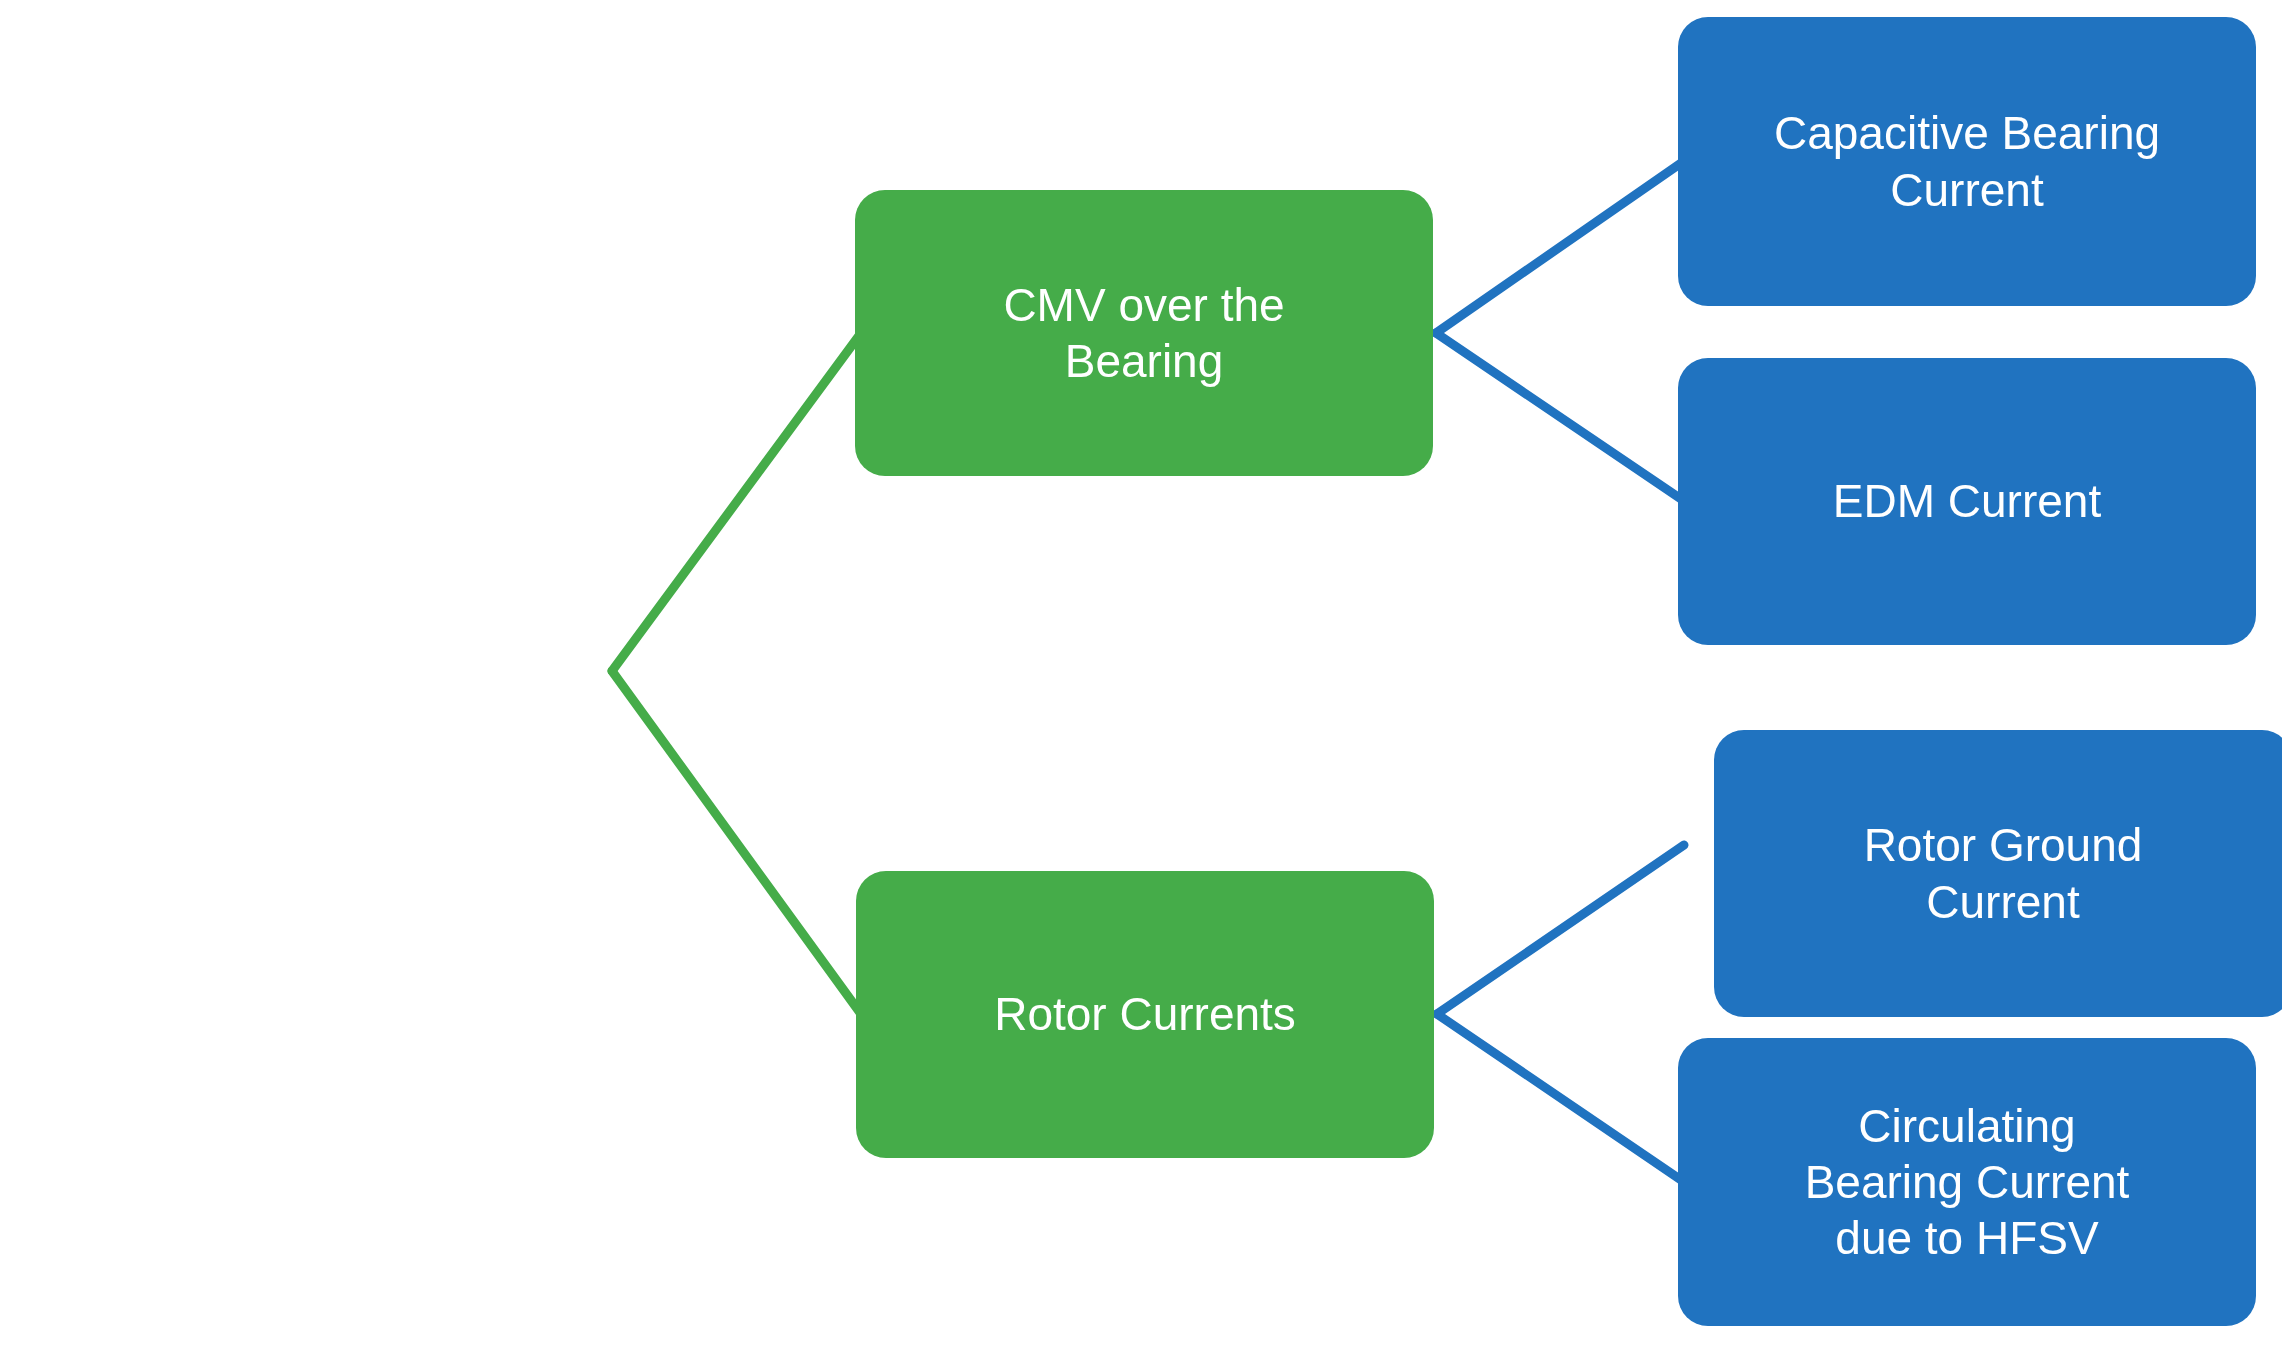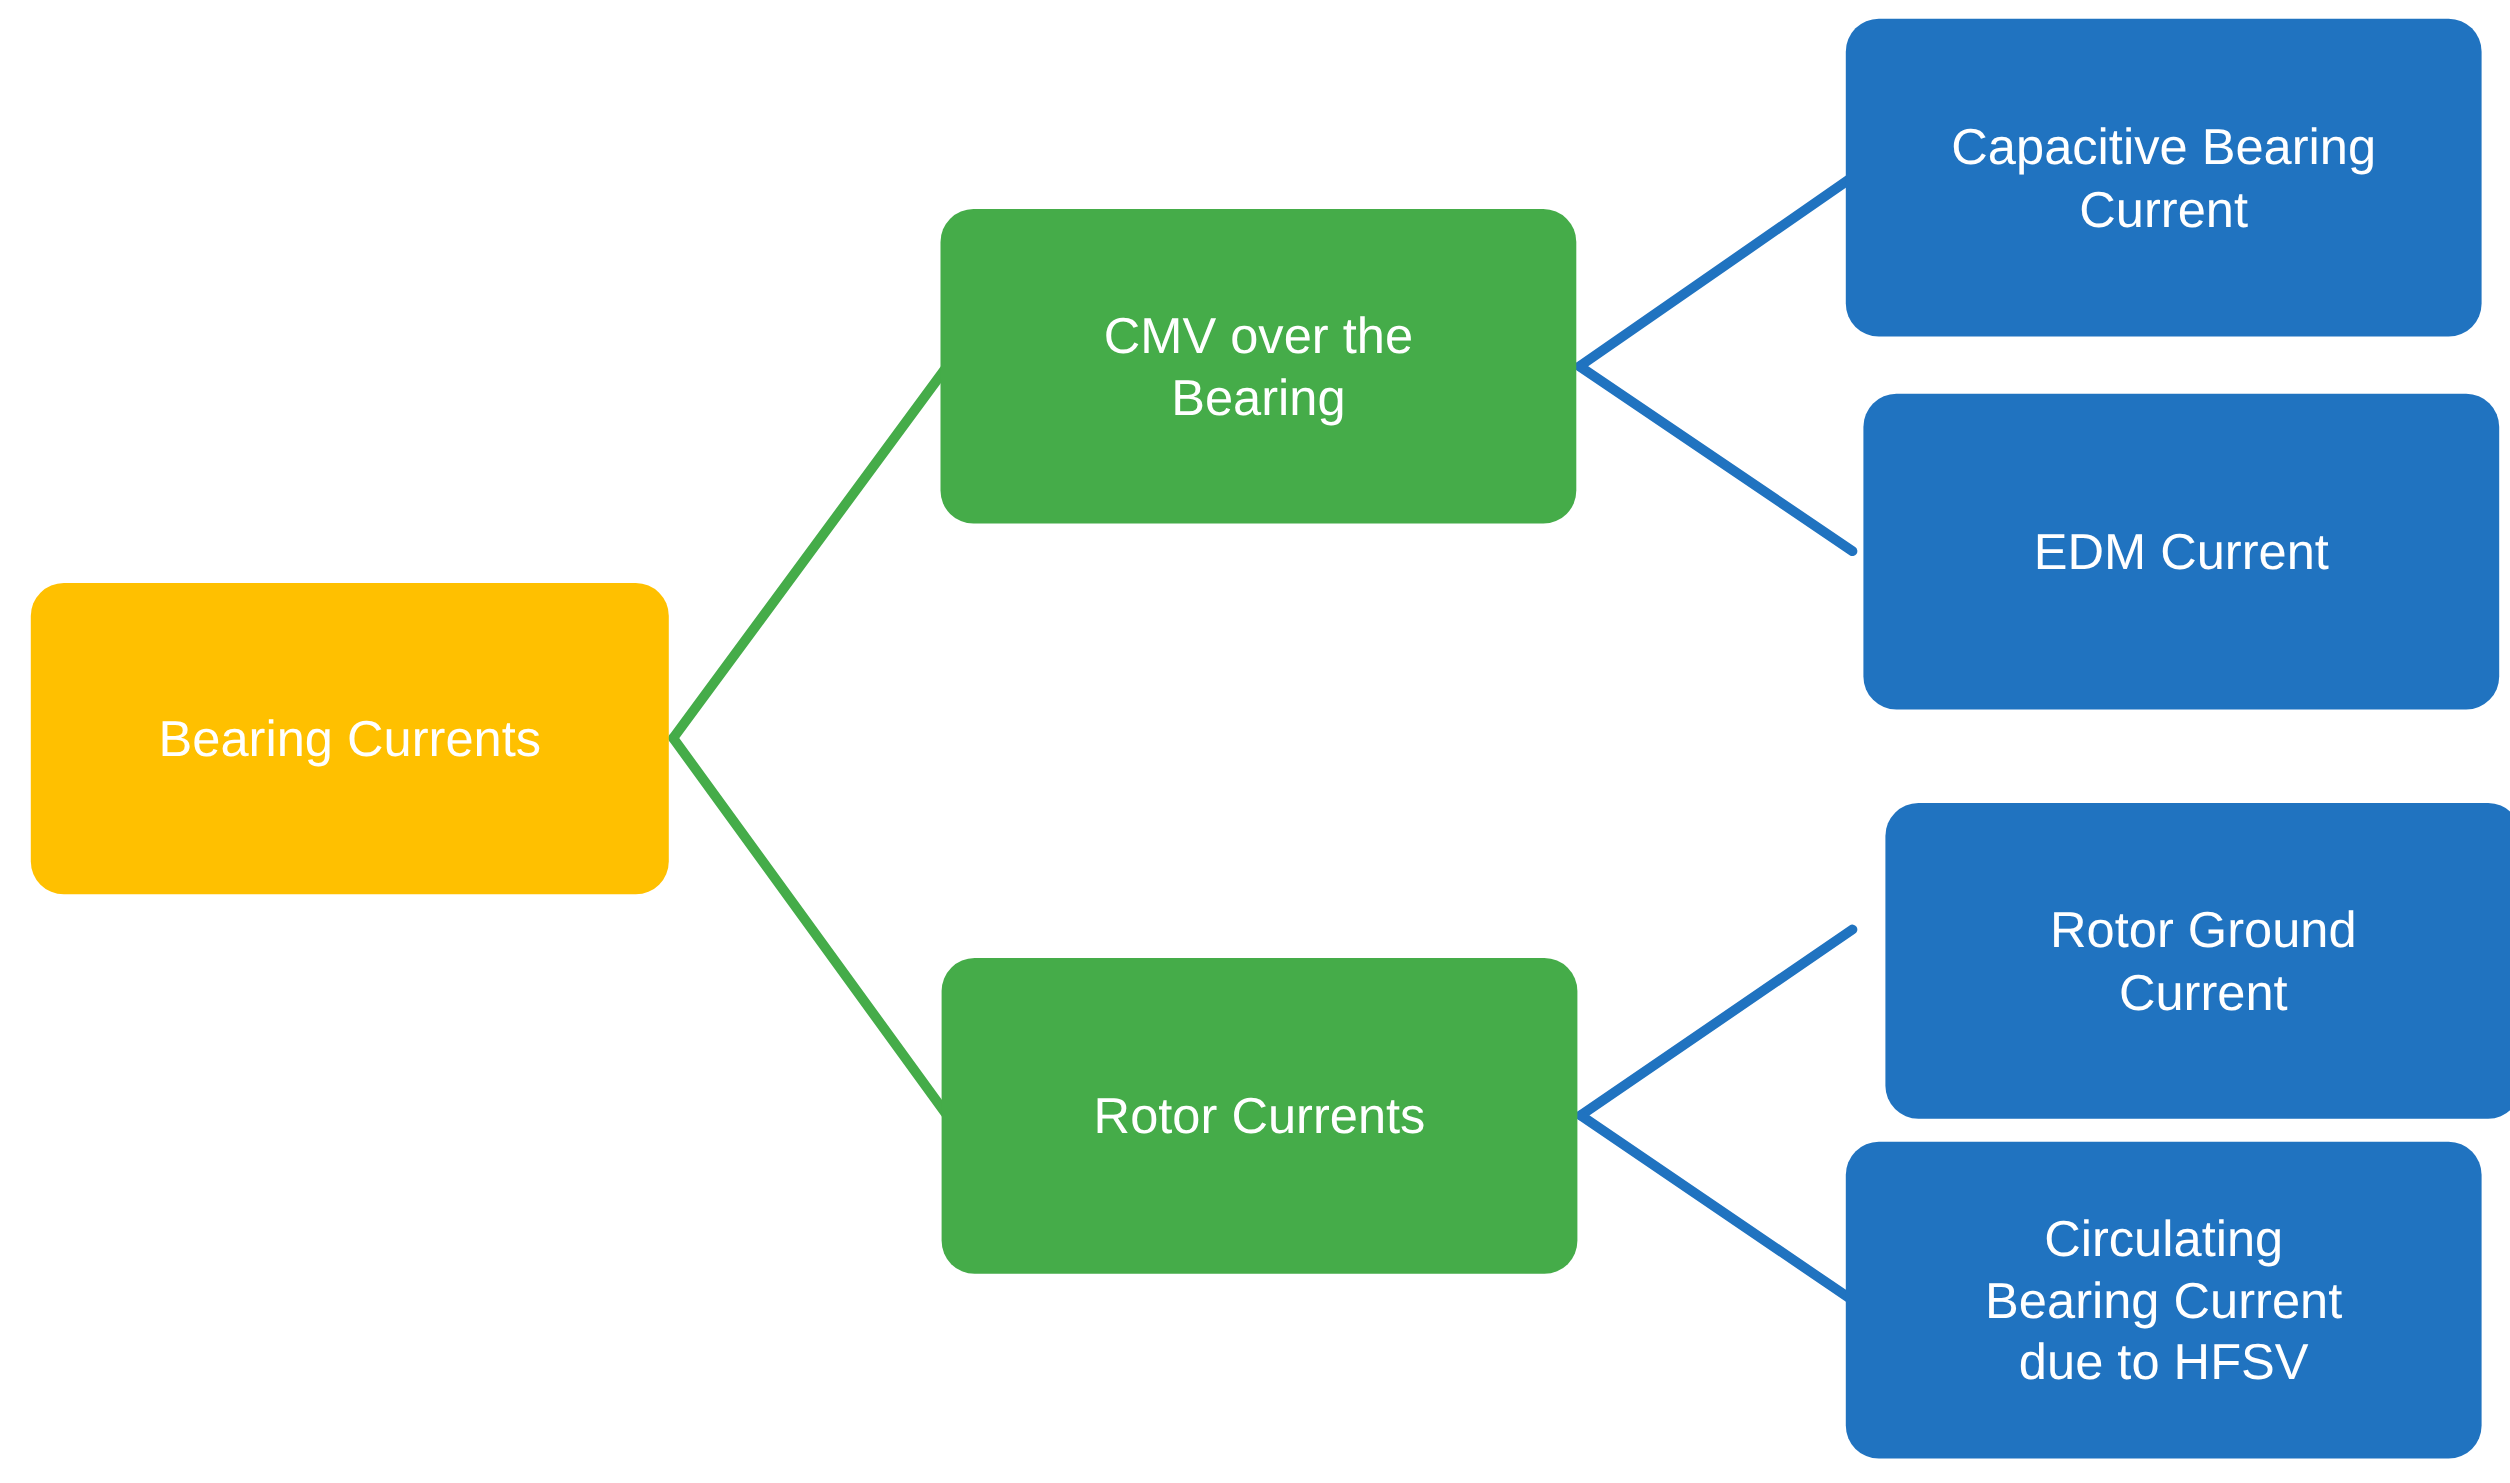--- a/index.html
+++ b/index.html
@@ -50,41 +50,38 @@
   }
   .root   { background: var(--yellow, #FFC000); }
   .branch { background: var(--green,  #45AC49); }
   .leaf   { background: var(--blue,   #2073C0); }
 
   
   #node-root    { left:  28px; top:  530px; width: 580px; height: 283px; }
   #node-branch1 { left: 855px; top:  190px; width: 578px; height: 286px; }
   #node-branch2 { left: 856px; top:  871px; width: 578px; height: 287px; }
   #node-leaf1   { left: 1678px; top:   17px; width: 578px; height: 289px; }
-  #node-leaf2   { left: 1678px; top:  358px; width: 578px; height: 287px; margin-left: 16px; }
+  #node-leaf2   { left: 1678px; top:  358px; width: 578px; height: 287px; }
   #node-leaf3   { left: 1678px; top:  730px; width: 578px; height: 287px; margin-left: 36px; }
   #node-leaf4   { left: 1678px; top: 1038px; width: 578px; height: 288px; }
 </style>
 </head>
 <body>
 
 <div class="canvas">
 
   <svg class="connector-layer" viewBox="0 0 2282 1348" xmlns="http://www.w3.org/2000/svg">
     <line class="link link-green" x1="612" y1="671" x2="861" y2="333"></line>
     <line class="link link-green" x1="612" y1="671" x2="861" y2="1014"></line>
     <line class="link link-blue" x1="1436" y1="333" x2="1684" y2="161"></line>
     <line class="link link-blue" x1="1436" y1="333" x2="1684" y2="501"></line>
     <line class="link link-blue" x1="1437" y1="1014" x2="1684" y2="845"></line>
     <line class="link link-blue" x1="1437" y1="1014" x2="1684" y2="1182"></line>
   </svg>
 
-  <div class="node root" id="node-root">
-    <span class="label">Bearing Currents</span>
-  </div>
 
   <div class="node branch" id="node-branch1">
     <span class="label">CMV over the
 Bearing</span>
   </div>
 
   <div class="node branch" id="node-branch2">
     <span class="label">Rotor Currents</span>
   </div>
 

